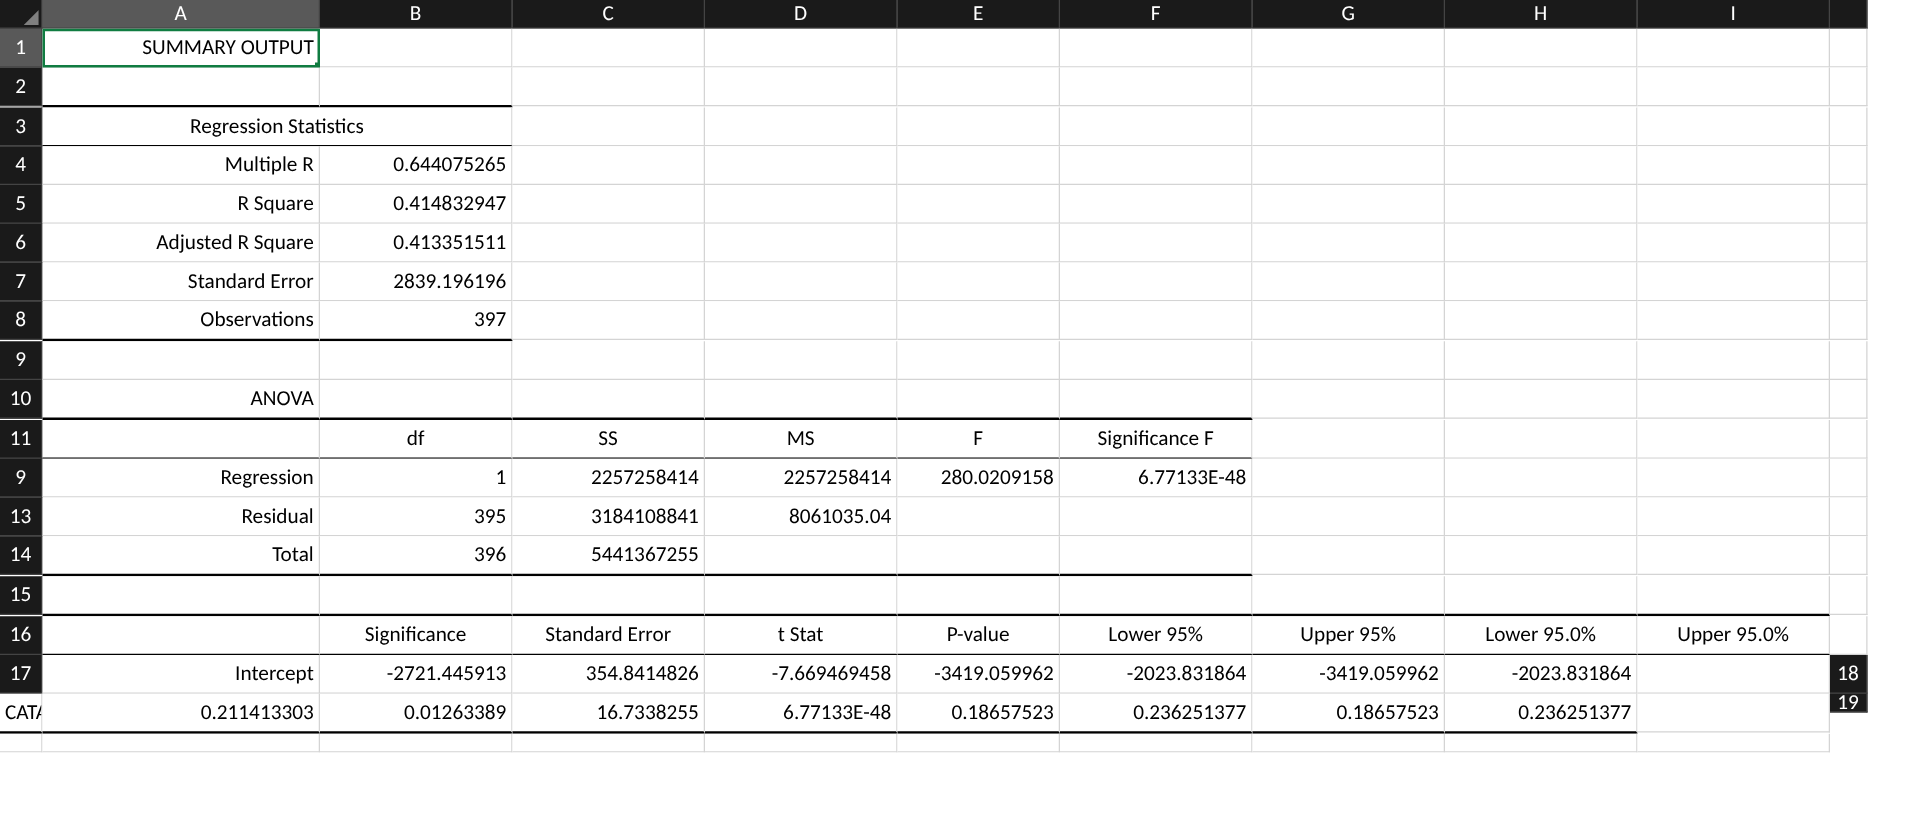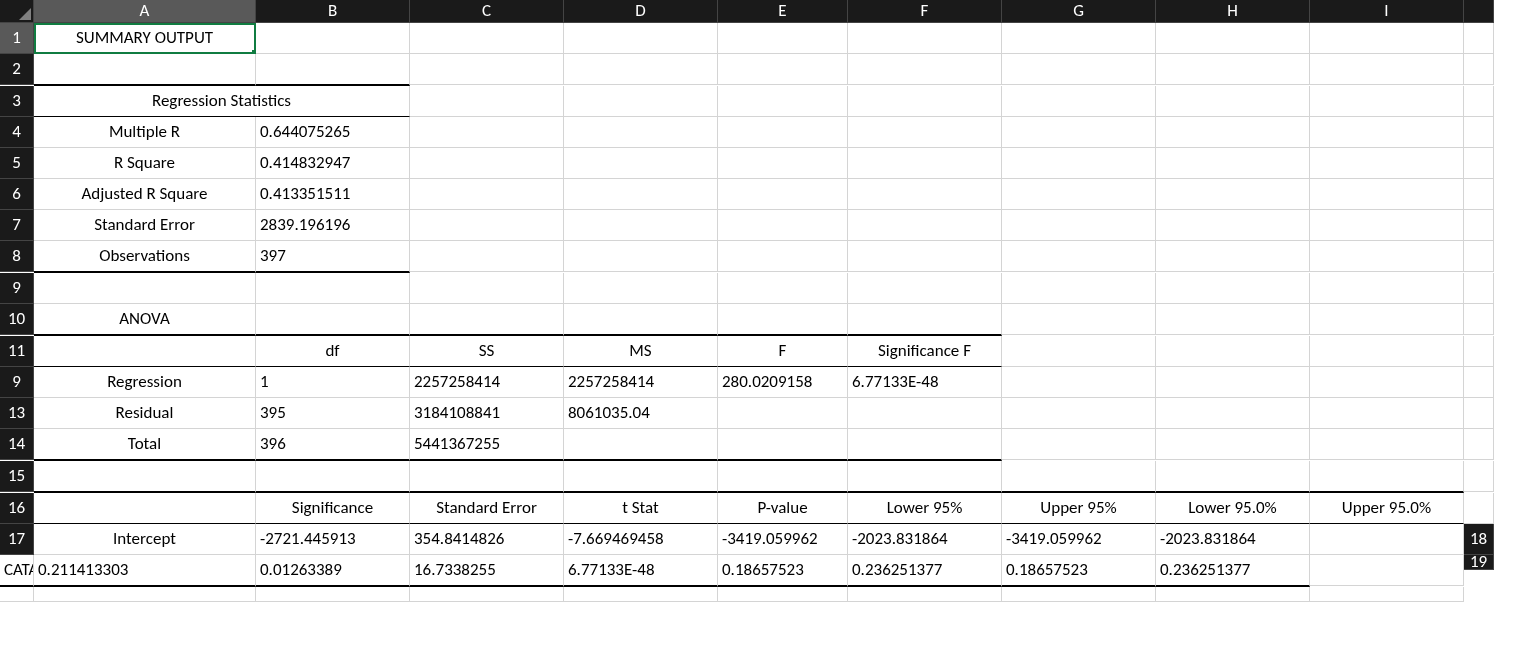--- a/index.html
+++ b/index.html
@@ -6,22 +6,22 @@
   .sheet{display:grid;grid-template-columns:34px 222px 154px 154px 154px 130px 154px 154px 154px 154px 30px;}
   .hdr{background:#1a1a1a;color:#fff;text-align:center;font-weight:400;height:22px;line-height:22px;border-right:1px solid #444;border-bottom:1px solid #444;}
   .corner{background:#1a1a1a;border-right:1px solid #444;border-bottom:1px solid #444;position:relative;}
   .corner svg{position:absolute;right:2px;bottom:2px;}
   .rowhdr{background:#1a1a1a;color:#fff;text-align:center;font-weight:400;height:30px;line-height:30px;border-right:1px solid #444;border-bottom:1px solid #444;}
   .cell{background:#fff;height:30px;line-height:30px;padding:0 4px;border-right:1px solid #d4d4d4;border-bottom:1px solid #d4d4d4;overflow:hidden;white-space:nowrap;}
   .sel-col{background:#595959;color:#fff;}
   .sel-row{background:#595959;color:#fff;}
   .sel-cell{outline:2px solid #107c41;outline-offset:-2px;position:relative;}
   .sel-cell::after{content:"";position:absolute;right:-3px;bottom:-3px;width:6px;height:6px;background:#107c41;}
-  .left{text-align:center;}
-  .right{text-align:left;}
+  .left{text-align:right;}
+  .right{text-align:right;}
   .center{text-align:center;}
   .italic{}
   .bb-thick{border-bottom:2px solid #000;}
   .bb-med{border-bottom:1.5px solid #000;}
   .merge2{grid-column:span 2;}
 </style>
 </head>
 <body>
 
 <div class="sheet">

